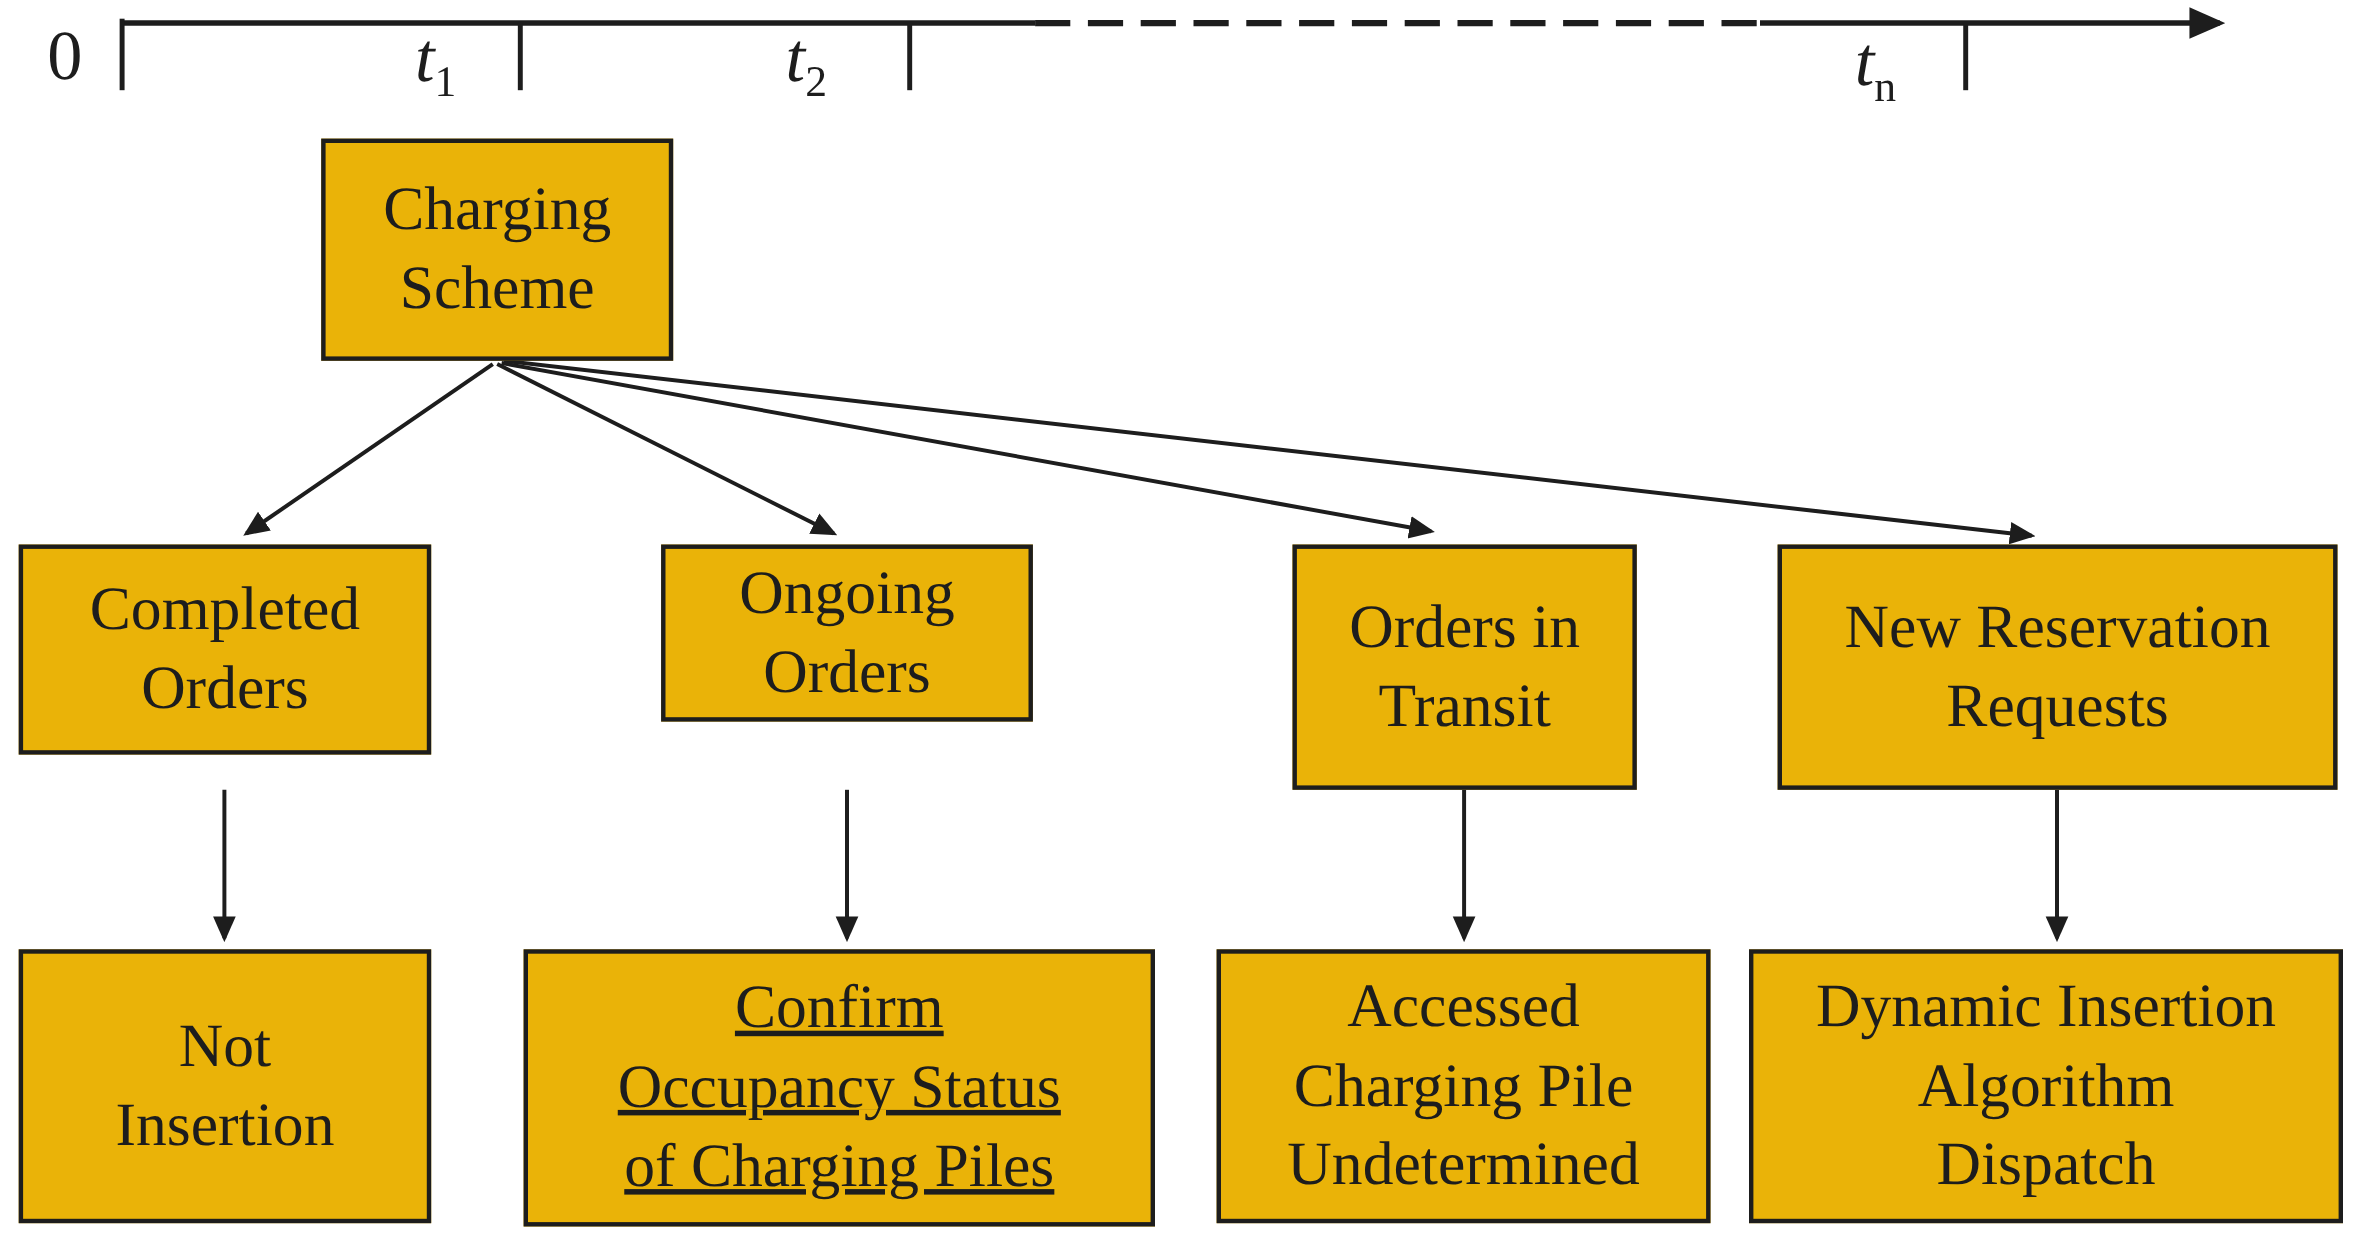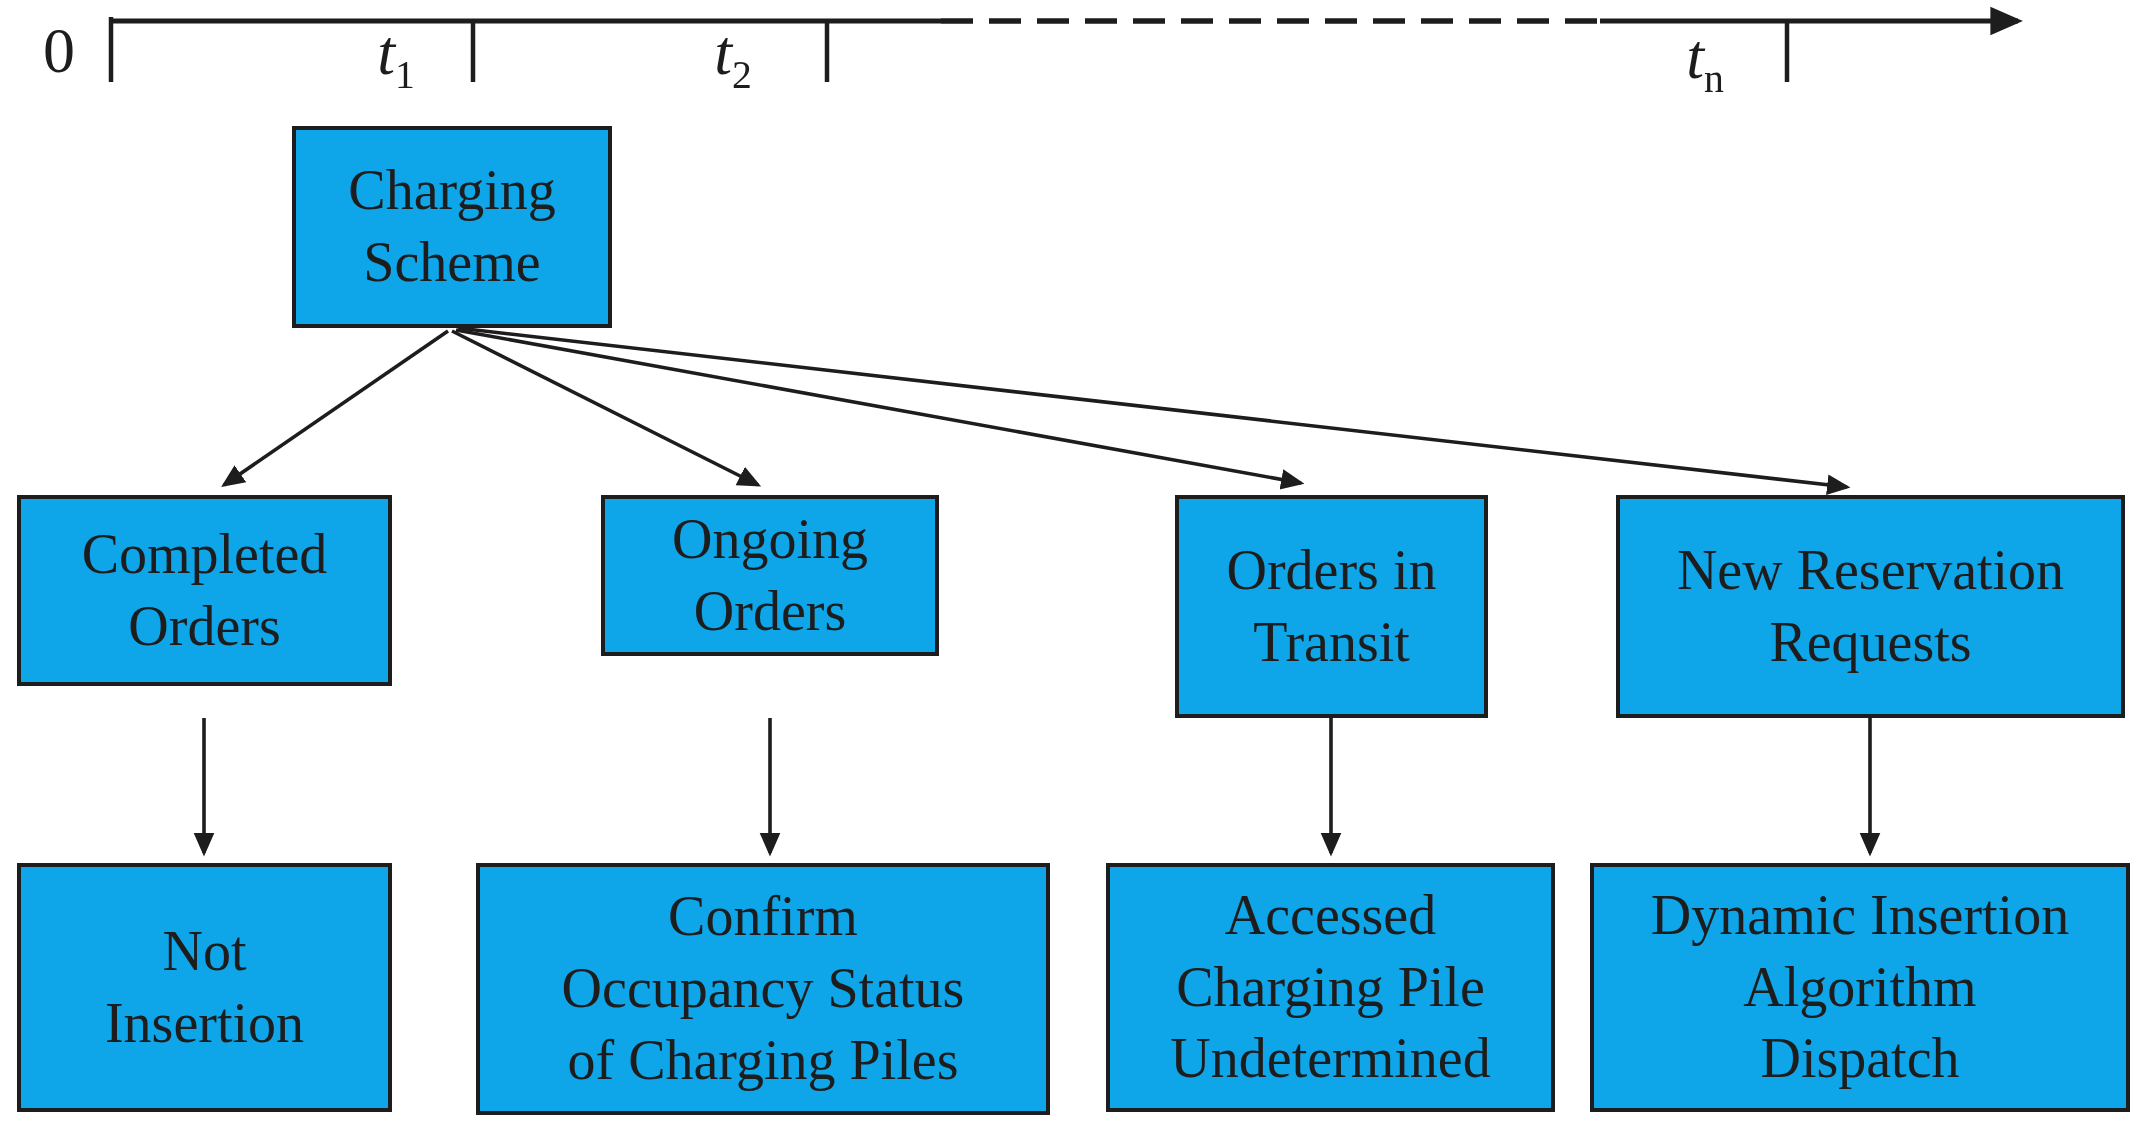--- a/index.html
+++ b/index.html
@@ -19,42 +19,42 @@
   .connector-layer {
     position: absolute;
     left: 0; top: 0;
     width: 2150px;
     height: 1123px;
   }
   .node {
     position: absolute;
     box-sizing: border-box;
     border: 4px solid #1d1d1d;
-    background: #0ea5e9;
+    background: #eab308;
     display: flex;
     align-items: center;
     justify-content: center;
   }
   .node-label {
     white-space: pre-line;
     text-align: center;
     font-size: 56px;
     line-height: 1.28;
     color: #1d1d1d;
   }
   
   .node-root      { left: 292px;  top: 126px; width: 320px; height: 202px; }
   
   .node-branch-0  { left: 17px;   top: 495px; width: 375px; height: 191px; }
   .node-branch-1  { left: 601px;  top: 495px; width: 338px; height: 161px; }
   .node-branch-2  { left: 1175px; top: 495px; width: 313px; height: 223px; }
   .node-branch-3  { left: 1616px; top: 495px; width: 509px; height: 223px; }
   
   .node-outcome-0 { left: 17px;   top: 863px; width: 375px; height: 249px; }
-  .node-outcome-1 { left: 476px;  top: 863px; width: 574px; height: 252px; }
+  .node-outcome-1 { left: 476px;  top: 863px; width: 574px; height: 252px; text-decoration: underline; }
   .node-outcome-2 { left: 1106px; top: 863px; width: 449px; height: 249px; }
   .node-outcome-3 { left: 1590px; top: 863px; width: 540px; height: 249px; }
 
   .timeline-label {
     position: absolute;
     transform: translate(-50%, -50%);
     font-size: 64px;
     line-height: 1;
     color: #1d1d1d;
     white-space: nowrap;

